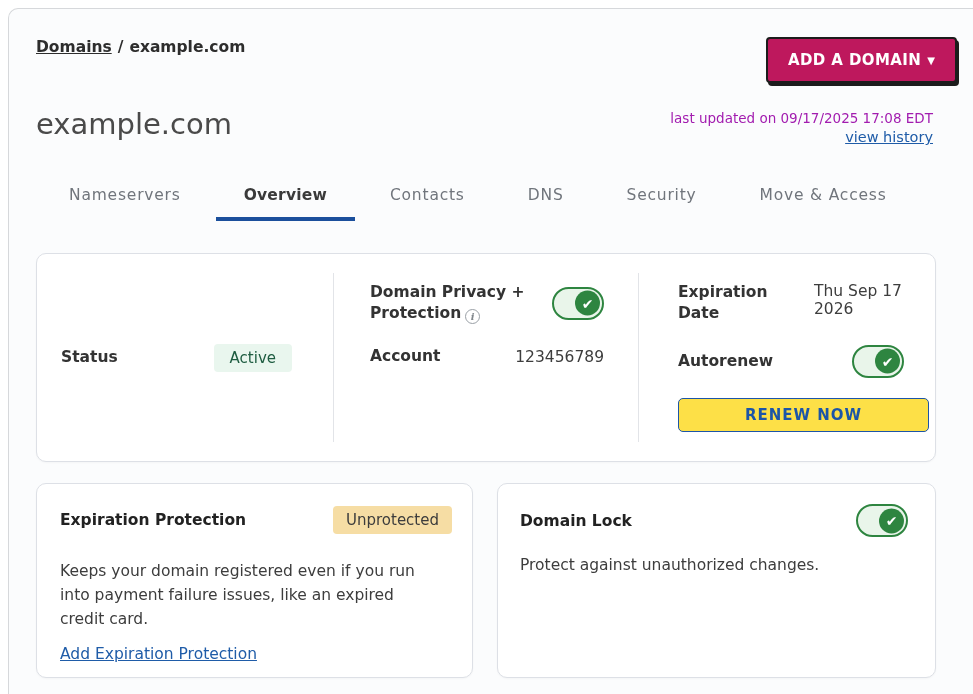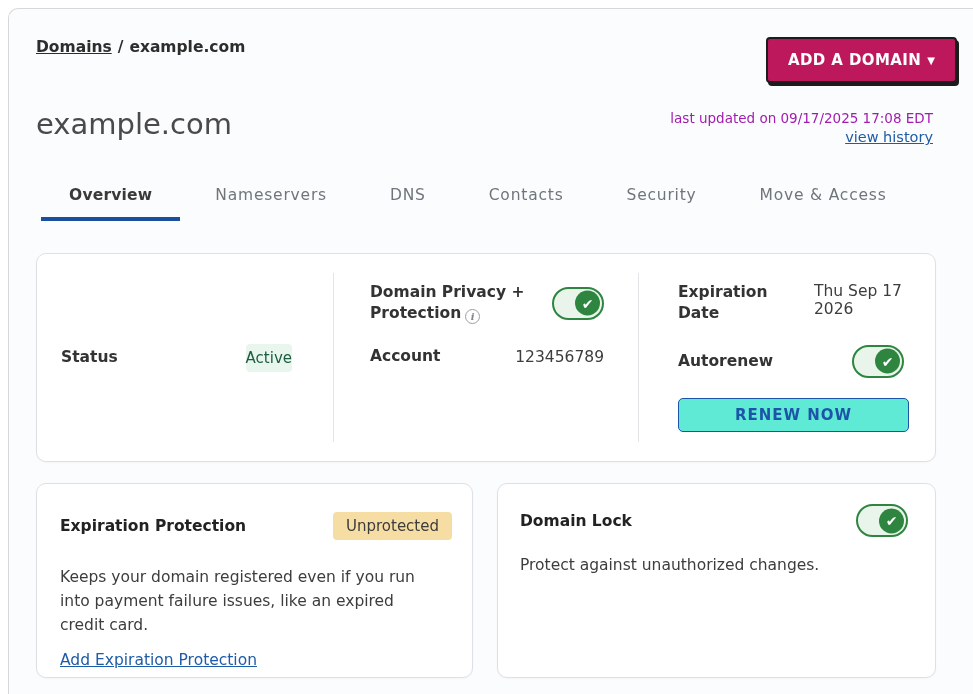--- a/index.html
+++ b/index.html
@@ -38,21 +38,21 @@
     padding:0 28px 13px; margin-right:7px; font-size:15.5px; color:#70757c;
     letter-spacing:.8px; cursor:pointer; border-bottom:4px solid transparent; white-space:nowrap;
   }
   .tab.active { color:#3a3a3a; font-weight:700; letter-spacing:.2px; border-bottom-color:#1b4f9c; }
   
   .card {
     position:absolute; background:#ffffff; border:1px solid #dde0e6; border-radius:10px;
     box-shadow:0 1px 2px rgba(0,0,0,.03);
   }
   .card-overview { left:36px; top:253px; width:900px; height:209px; }
-  .card-expiration { left:36px; top:483px; width:437px; height:195px; padding:28px 20px 0 23px; }
+  .card-expiration { left:36px; top:483px; width:437px; height:195px; padding:22px 20px 0 23px; }
   .card-lock { left:497px; top:483px; width:439px; height:195px; padding:20px 27px 0 22px; }
   
   .col-status {
     position:absolute; left:0; top:0; bottom:0; width:296px;
     display:flex; align-items:center; justify-content:space-between; padding:0 41px 0 24px;
   }
   .col-mid {
     position:absolute; left:296px; top:19px; bottom:19px; width:306px;
     border-left:1px solid #e2e4e8; border-right:1px solid #e2e4e8;
     padding:9px 34px 0 36px;
@@ -61,21 +61,21 @@
   .label { font-weight:700; color:#333333; font-size:15.5px; line-height:1.35; }
   .value { font-size:15.5px; color:#3d3d3d; }
   .kv-row { display:flex; justify-content:space-between; align-items:center; }
   .kv-row + .kv-row { margin-top:22px; }
   .kv-owner { align-items:flex-start; }
   .exp-row { display:flex; align-items:flex-start;gap:25px; }
   .exp-row .label { width:111px; flex:0 0 111px; }
   .exp-row .value { width:125px; }
   .auto-row { margin-top:21px; display:flex; justify-content:space-between; align-items:center; padding-right:4px; }
   
-  .badge { display:inline-block; font-size:15px; padding:5px 0; border-radius:4px; }
+  .badge { display:inline-block; font-size:15px; padding:5px 16px; border-radius:4px; }
   .badge-active { background:#e9f6ee; color:#1d5c40; }
   .badge-unprotected { background:#f6dda4; color:#3c3c3c; padding:5px 13px; }
   
   .toggle {
     position:relative; display:inline-block; width:52px; height:33px; flex:0 0 52px;
     border:2px solid #2e8540; border-radius:17px; background:#e9f5ea; cursor:pointer;
   }
   .toggle .knob {
     position:absolute; right:2px; top:50%; transform:translateY(-50%);
     width:25px; height:25px; border-radius:50%; background:#2e8540;
@@ -84,21 +84,21 @@
   }
   
   .info-icon {
     display:inline-flex; align-items:center; justify-content:center;
     width:15px; height:15px; border:1px solid #9aa0a6; border-radius:50%;
     color:#80868b; font-size:10px; font-style:italic; font-family:"DejaVu Serif","Liberation Serif",serif;
     vertical-align:-2px; margin-left:4px;
   }
   
   .renew-btn {
-    margin-top:20px; width:231px; height:34px; background:#5eead4;
+    margin-top:20px; width:251px; height:34px; background:#fde047;
     border:1.5px solid #1c55a8; border-radius:5px; color:#1c55a8;
     font-size:15px; font-weight:700; letter-spacing:1px; cursor:pointer;
     display:flex; align-items:center; justify-content:center;
     font-family:"DejaVu Sans","Liberation Sans",sans-serif;
   }
   
   .card-head { display:flex; justify-content:space-between; align-items:center; }
   .card-title { font-size:15.5px; font-weight:700; color:#222222; }
   .card-desc { margin-top:25px; font-size:15.5px; color:#3d3d3d; line-height:1.55; max-width:380px; }
   .card-lock .card-desc { margin-top:16px; }
@@ -116,24 +116,24 @@
 <button class="add-btn">
   <span>ADD A DOMAIN</span>
   <span class="caret">▼</span>
 </button>
 
 <div class="page-title">example.com</div>
 <div class="last-updated">last updated on 09/17/2025 17:08 EDT</div>
 <a class="view-history">view history</a>
 
 <div class="tabs">
+  <div class="tab">Nameservers</div>
   <div class="tab active">Overview</div>
-  <div class="tab">Nameservers</div>
+  <div class="tab">Contacts</div>
   <div class="tab">DNS</div>
-  <div class="tab">Contacts</div>
   <div class="tab">Security</div>
   <div class="tab">Move &amp; Access</div>
 </div>
 
 <div class="card card-overview">
   <div class="col-status">
     <span class="label">Status</span>
     <span class="badge badge-active">Active</span>
   </div>
 

